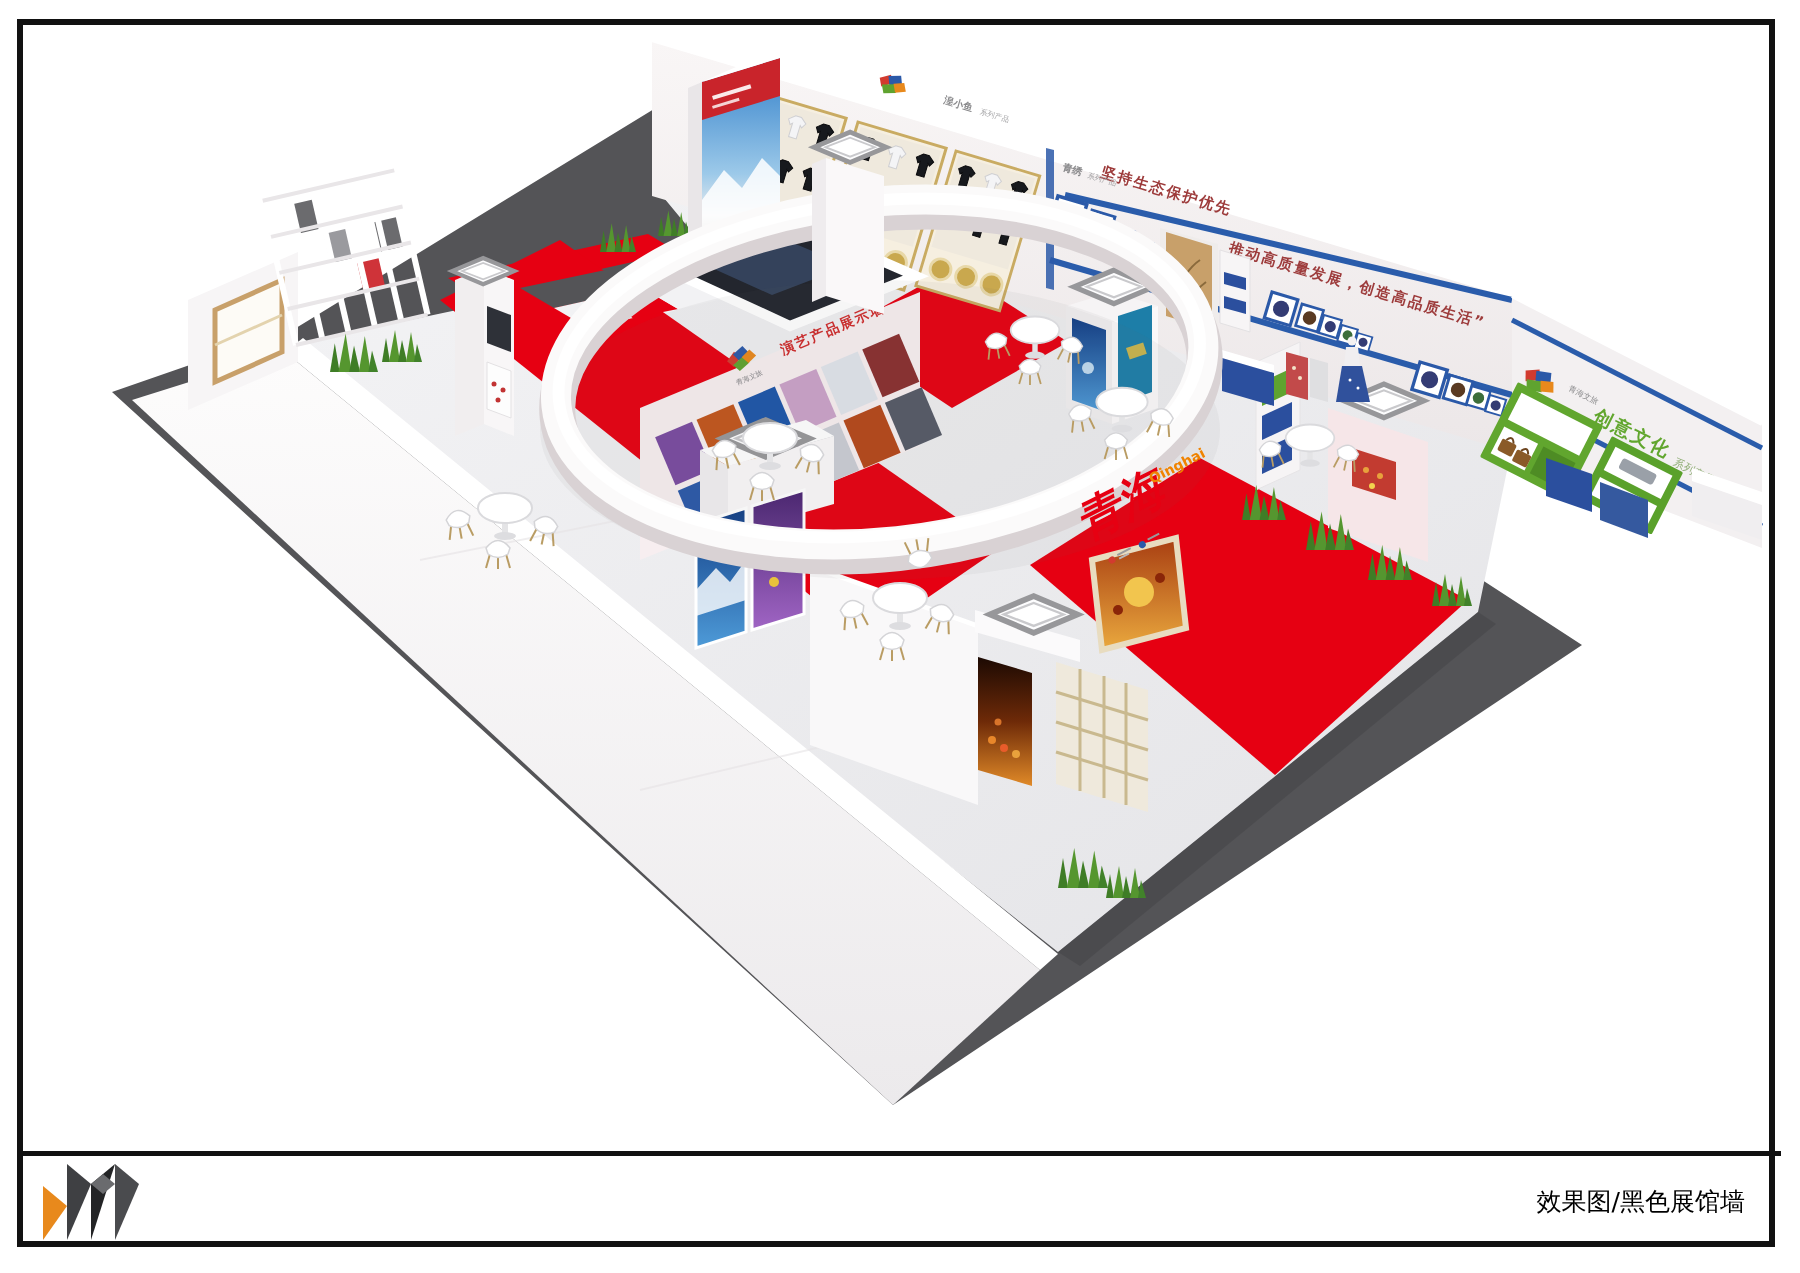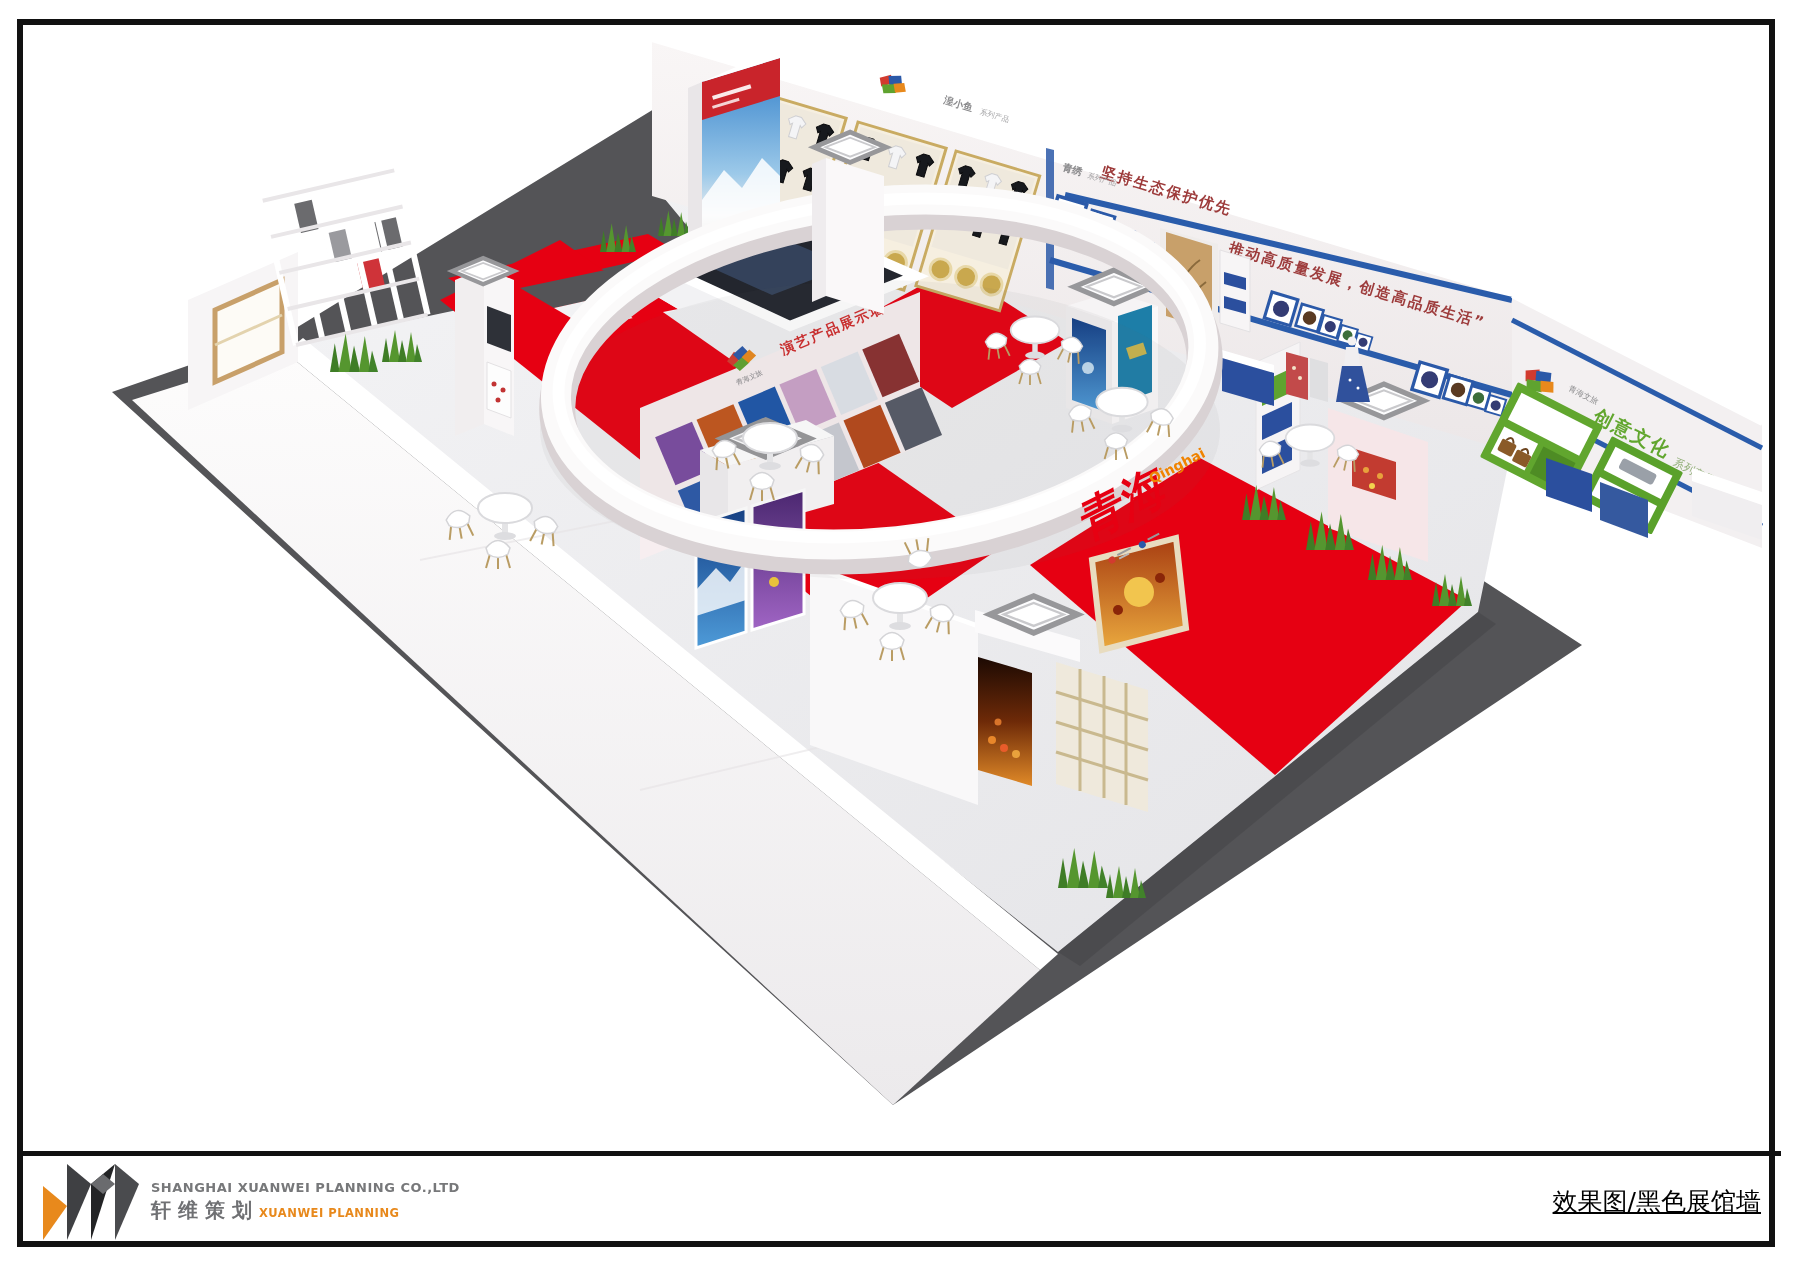--- a/index.html
+++ b/index.html
@@ -9,21 +9,21 @@
          border:6px solid #111;box-sizing:border-box;pointer-events:none;z-index:40;}
   .footer-line{position:absolute;left:17px;top:1151px;width:1764px;height:5px;background:#111;z-index:41;}
   .footer{position:absolute;left:23px;top:1158px;width:1750px;height:86px;z-index:42;
           display:flex;align-items:center;}
   .logo-wrap{margin-left:18px;width:100px;height:82px;}
   .footer-texts{margin-left:10px;line-height:1.1;}
   .co-en{font-size:13px;font-weight:bold;color:#77787a;letter-spacing:0.5px;}
   .co-cn-row{display:flex;align-items:baseline;margin-top:3px;}
   .co-cn{font-size:20px;font-weight:bold;color:#6f7073;letter-spacing:7px;}
   .brand-en{font-size:11.5px;font-weight:bold;color:#e8891c;letter-spacing:0.5px;}
-  .caption{margin-left:auto;margin-right:12px;font-size:25px;color:#000;text-decoration:underline;}
+  .caption{margin-left:auto;margin-right:28px;font-size:25px;color:#000;}
   svg text{font-family:"DejaVu Sans","Liberation Sans",sans-serif;}
   .scene{position:absolute;left:0;top:0;z-index:10;}
 </style>
 </head>
 <body>
 
 <div class="page">
 
   <svg class="scene" width="1800" height="1273" viewBox="0 0 1800 1273">
     <defs>
@@ -489,22 +489,15 @@
   <div class="footer">
     <div class="logo-wrap">
       <svg width="100" height="82" viewBox="0 0 100 82">
         <polygon points="2,26 26,46 2,80" fill="#e8891c"></polygon>
         <polygon points="26,4 50,24 26,80" fill="#3f4043"></polygon>
         <polygon points="50,24 74,4 50,80" fill="#232426"></polygon>
         <polygon points="74,4 98,24 74,80" fill="#4a4b4e"></polygon>
         <polygon points="50,24 62,14 74,24 62,34" fill="#6a6b6e"></polygon>
       </svg>
     </div>
-    <div class="footer-texts">
-      <div class="co-en">SHANGHAI XUANWEI PLANNING CO.,LTD</div>
-      <div class="co-cn-row">
-        <span class="co-cn">轩维策划</span>
-        <span class="brand-en">XUANWEI PLANNING</span>
-      </div>
-    </div>
     <div class="caption">效果图/黑色展馆墙</div>
   </div>
 </div>
 
 </body></html>

